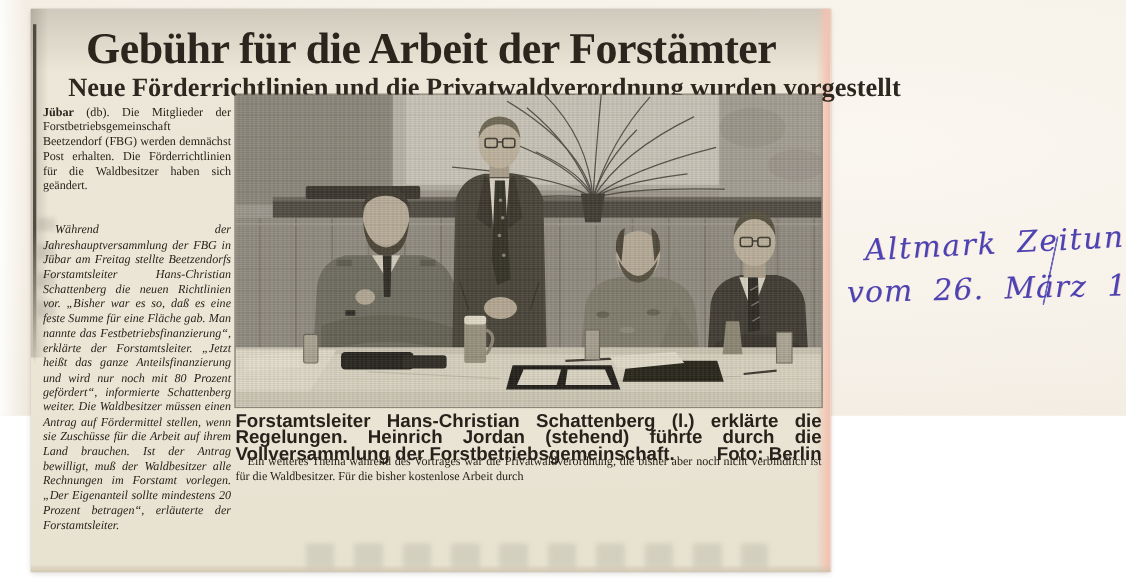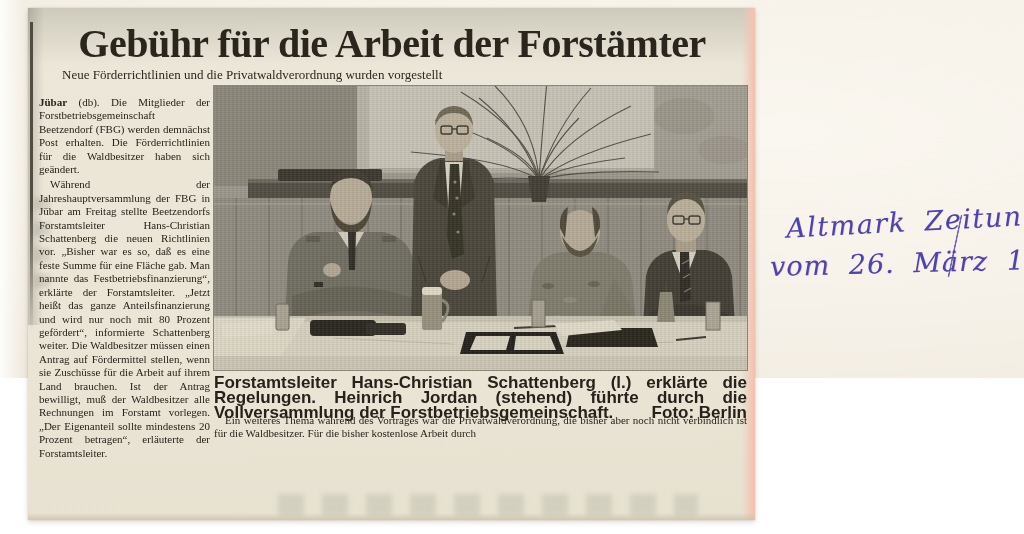--- a/index.html
+++ b/index.html
@@ -46,29 +46,29 @@
     background:repeating-linear-gradient(90deg, #5a6a58 0 26px, transparent 26px 44px); }
   .ghost.g2 { left:6px; top:190px; width:16px; height:90px;
     background:repeating-linear-gradient(0deg, #4a4a42 0 14px, transparent 14px 26px); }
 
   .headline {
     position:absolute; top:12px; left:34px; width:660px; text-align:center;
     font-size:40px; font-weight:bold; letter-spacing:-.5px; color:#2b261d;
     font-family:"Liberation Serif", serif; white-space:nowrap;
   }
   .subheadline {
-    position:absolute; top:59px; left:34px; width:660px; text-align:left;
-    font-size:13px; font-weight:normal; color:#2c271f; white-space:nowrap;
+    position:absolute; top:59px; left:34px; width:660px; text-align:right;
+    font-size:24px; font-weight:bold; color:#2c271f; white-space:nowrap;
   }
   .bodytext {
     font-size:11px; line-height:13.4px; color:#27231b; text-align:justify;
     hyphens:auto; -webkit-hyphens:auto;
   }
   .left-col { position:absolute; left:11px; top:88px; width:171px; }
-  .left-col p + p { margin-top:2px; text-indent:11px; }
+  .left-col p + p { margin-top:27px; text-indent:11px;font-style:italic; }
 
   .photo {
     position:absolute; left:186px; top:78px; width:533px; height:284px;
     outline:1px solid rgba(62,56,46,.55); overflow:hidden; background:#9b968b;
   }
   .photo svg { display:block; }
   .photo .grain {
     position:absolute; inset:0;
     background:
       repeating-linear-gradient(0deg, rgba(255,255,255,.05) 0 1px, rgba(40,36,28,.05) 1px 2px),

